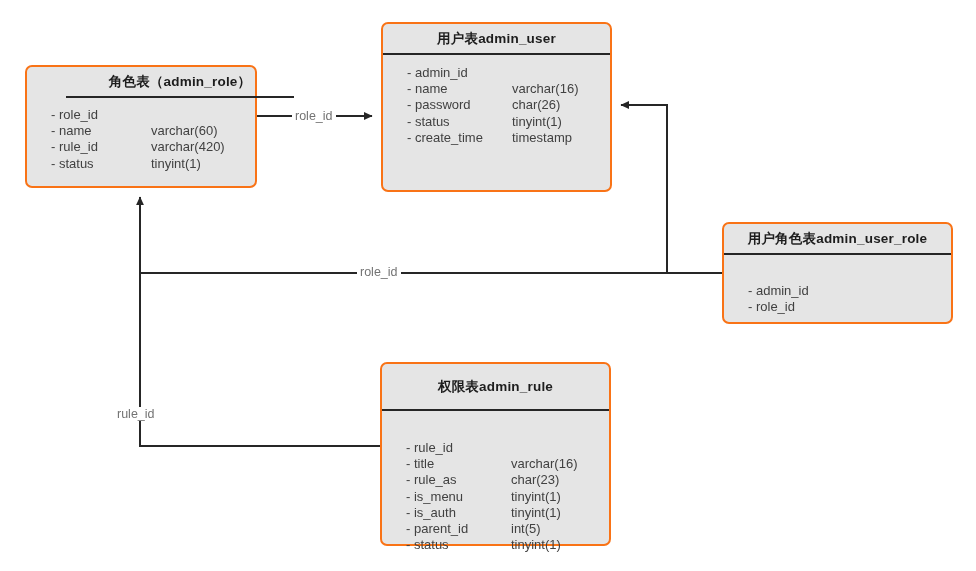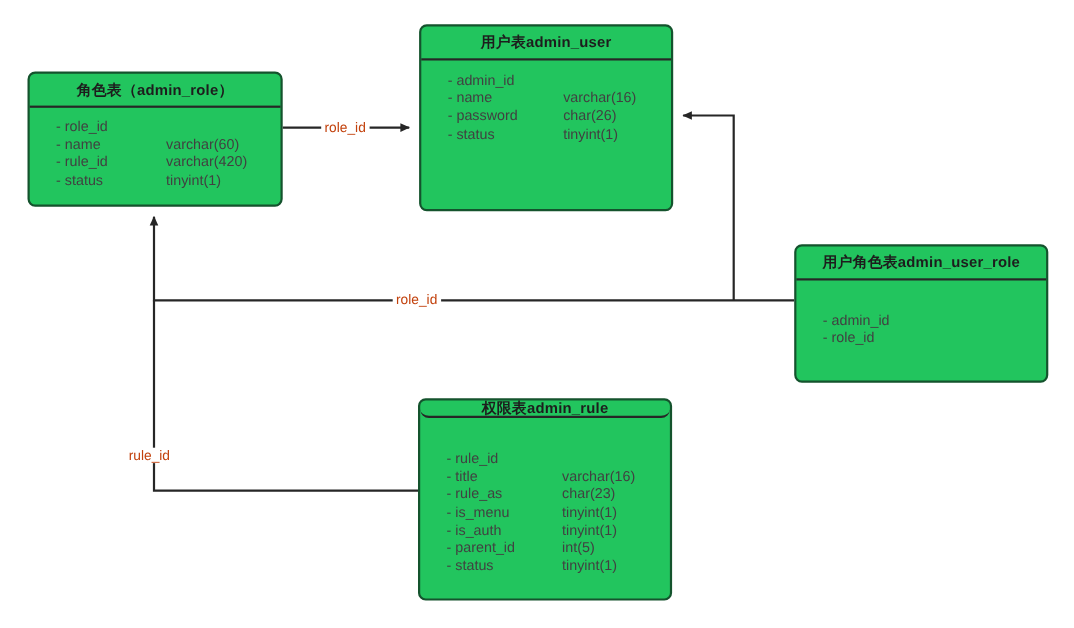--- a/index.html
+++ b/index.html
@@ -23,22 +23,22 @@
     left: 0;
     top: 0;
     width: 976px;
     height: 571px;
   }
 
   
   .entity {
     position: absolute;
     box-sizing: border-box;
-    background: #22c55e;
-    border: 2px solid #14532d;
+    background: #e5e5e5;
+    border: 2px solid #f97316;
     border-radius: 7px;
     z-index: 5;
   }
   .entity-title {
     box-sizing: border-box;
     width: 100%;
     text-align: center;
     font-weight: bold;
     font-size: 13.5px;
     color: #1d1d1d;
@@ -64,44 +64,44 @@
   .field-name {
     flex: 0 0 auto;
   }
   .field-type {
     flex: 0 0 auto;
     color: #414141;
   }
 
   
   #entity-admin-role        { left: 25px;  top: 65px;  width: 232px; height: 123px; }
-  #entity-admin-role .entity-title { height: 31px; }
+  #entity-admin-role .entity-title { height: 31px; margin-left: 39px; }
   #entity-admin-role .entity-body  { padding-top: 9px; }
   #entity-admin-role .field-name   { width: 100px; }
 
   #entity-admin-user        { left: 381px; top: 22px;  width: 231px; height: 170px; }
   #entity-admin-user .entity-title { height: 31px; }
   #entity-admin-user .entity-body  { padding-top: 10px; }
   #entity-admin-user .field-name   { width: 105px; }
 
-  #entity-admin-user-role   { left: 722px; top: 222px; width: 231px; height: 126px; }
+  #entity-admin-user-role   { left: 722px; top: 222px; width: 231px; height: 102px; }
   #entity-admin-user-role .entity-title { height: 31px; }
   #entity-admin-user-role .entity-body  { padding-top: 28px; }
   #entity-admin-user-role .field-name   { width: 105px; }
 
   #entity-admin-rule        { left: 380px; top: 362px; width: 231px; height: 184px; }
-  #entity-admin-rule .entity-title { height: 16px; border-radius: 13px; }
+  #entity-admin-rule .entity-title { height: 47px; }
   #entity-admin-rule .entity-body  { padding-top: 29px; }
   #entity-admin-rule .field-name   { width: 105px; }
 
   
   .edge-label {
     position: absolute;
     font-size: 12.5px;
-    color: #c2410c;
+    color: #737373;
     background: #ffffff;
     padding: 0 3px;
     white-space: nowrap;
     z-index: 7;
     line-height: 14px;
   }
   #edge-label-role-id-user      { left: 292px; top: 109px; }
   #edge-label-role-id-user-role { left: 357px; top: 265px; }
   #edge-label-rule-id           { left: 114px; top: 407px; }
 
@@ -171,20 +171,24 @@
       <span class="field-type">varchar(16)</span>
     </div>
     <div class="field-row">
       <span class="field-name">- password</span>
       <span class="field-type">char(26)</span>
     </div>
     <div class="field-row">
       <span class="field-name">- status</span>
       <span class="field-type">tinyint(1)</span>
     </div>
+    <div class="field-row">
+      <span class="field-name">- create_time</span>
+      <span class="field-type">timestamp</span>
+    </div>
   </div>
 </div>
 
 <div class="entity" id="entity-admin-user-role">
   <div class="entity-title">用户角色表admin_user_role</div>
   <div class="entity-body">
     <div class="field-row">
       <span class="field-name">- admin_id</span>
       <span class="field-type"></span>
     </div>

